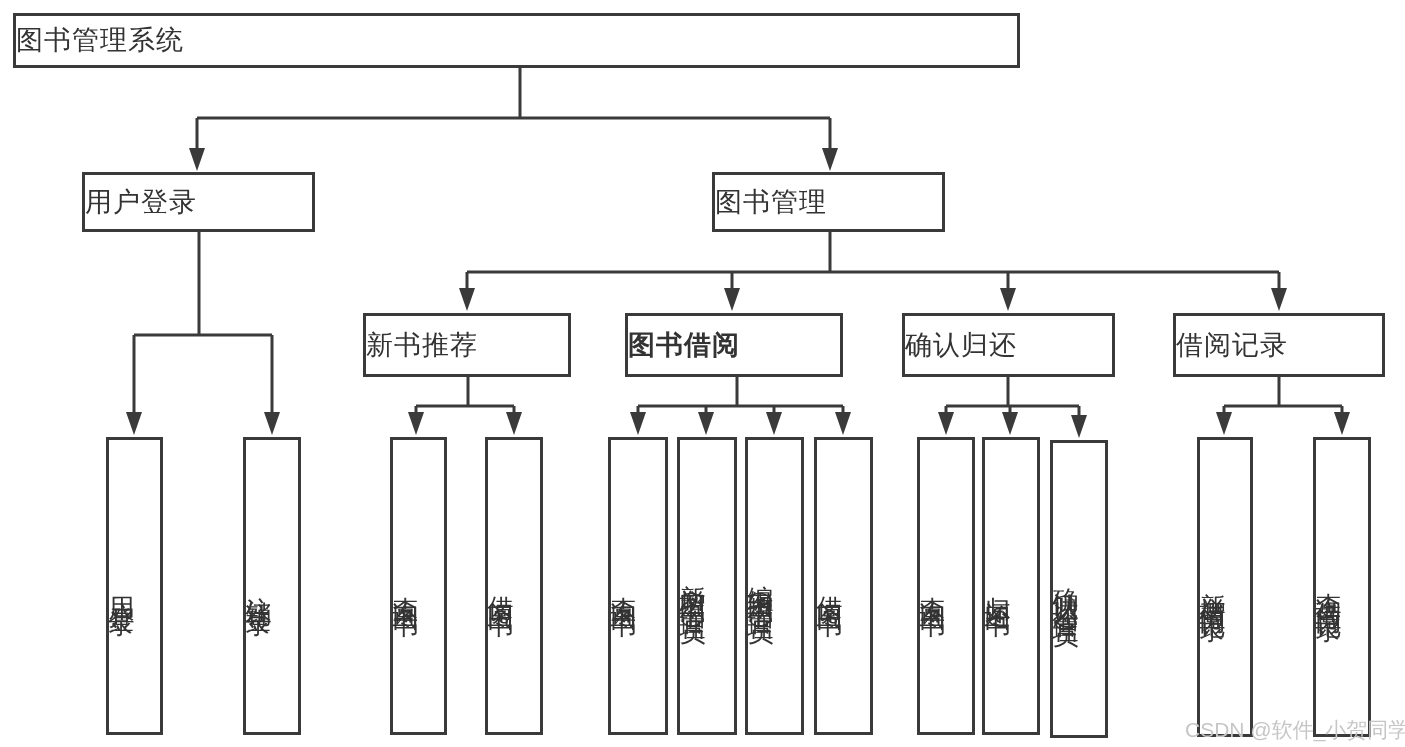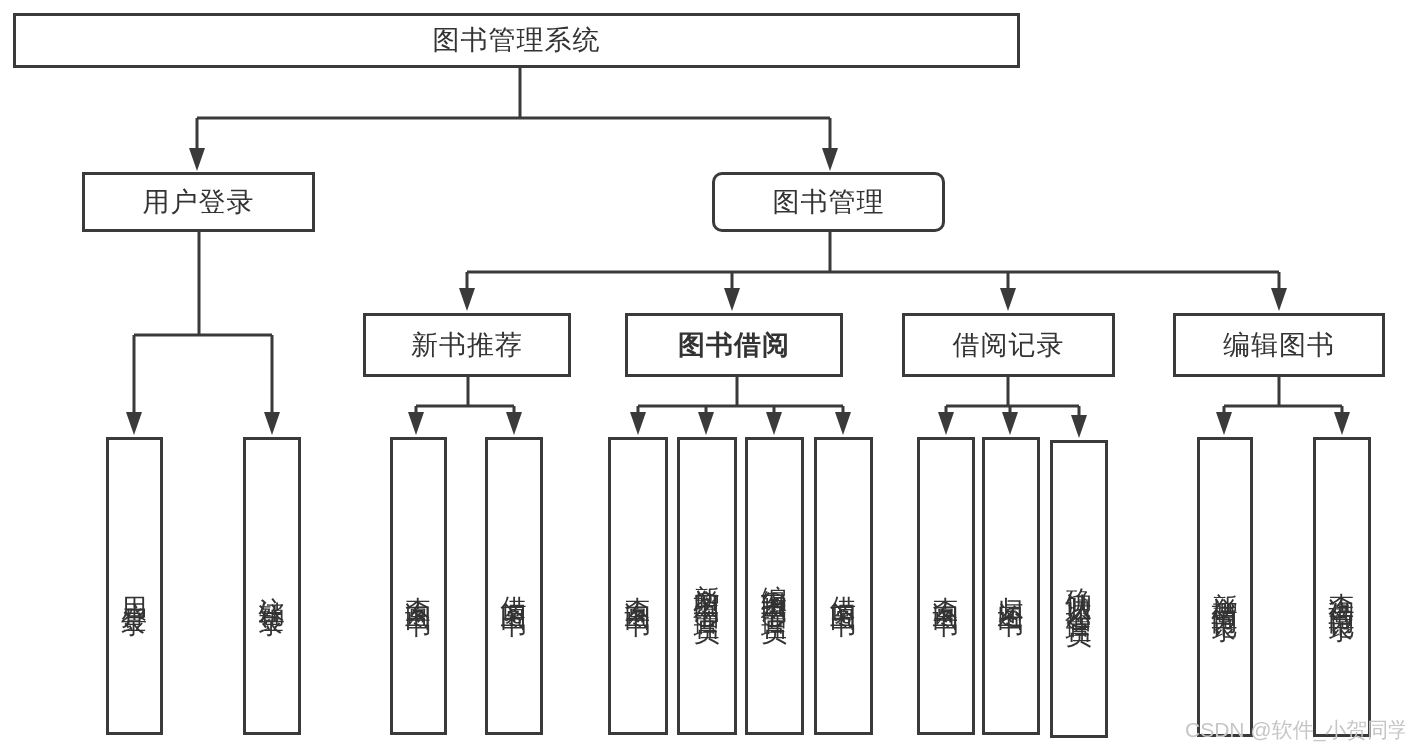--- a/index.html
+++ b/index.html
@@ -26,21 +26,21 @@
   }
   #wires path { stroke: var(--line); stroke-width: 3; fill: none; }
   #wires polygon { fill: var(--line); stroke: none; }
   .box {
     position: absolute;
     box-sizing: border-box;
     border: 3px solid var(--line);
     background: var(--bg);
     display: flex;
     align-items: center;
-    justify-content: center;
+    justify-content: flex-start;
     z-index: 2;
   }
   .hlabel {
     font-size: 27px;
     letter-spacing: 1px;
     line-height: 1;
     white-space: nowrap;
   }
   .vlabel {
     writing-mode: vertical-rl;
@@ -114,35 +114,35 @@
     </g>
   </svg>
 
   <div class="box" style="left:13px; top:13px; width:1007px; height:55px;">
     <span class="hlabel">图书管理系统</span>
   </div>
 
   <div class="box" style="left:82px; top:172px; width:233px; height:60px;">
     <span class="hlabel">用户登录</span>
   </div>
-  <div class="box" style="left:712px; top:172px; width:233px; height:60px;border-radius:10px;">
+  <div class="box" style="left:712px; top:172px; width:233px; height:60px;">
     <span class="hlabel">图书管理</span>
   </div>
 
   <div class="box" style="left:363px; top:313px; width:208px; height:64px;">
     <span class="hlabel">新书推荐</span>
   </div>
   <div class="box" style="left:625px; top:313px; width:218px; height:64px;font-weight:bold;">
     <span class="hlabel">图书借阅</span>
   </div>
   <div class="box" style="left:902px; top:313px; width:213px; height:64px;">
-    <span class="hlabel">借阅记录</span>
+    <span class="hlabel">确认归还</span>
   </div>
   <div class="box" style="left:1173px; top:313px; width:212px; height:64px;">
-    <span class="hlabel">编辑图书</span>
+    <span class="hlabel">借阅记录</span>
   </div>
 
   <div class="box" style="left:106px; top:437px; width:57px; height:298px;">
     <span class="vlabel">用户登录</span>
   </div>
   <div class="box" style="left:243px; top:437px; width:58px; height:298px;">
     <span class="vlabel">注销登录</span>
   </div>
 
   <div class="box" style="left:390px; top:437px; width:57px; height:298px;">

